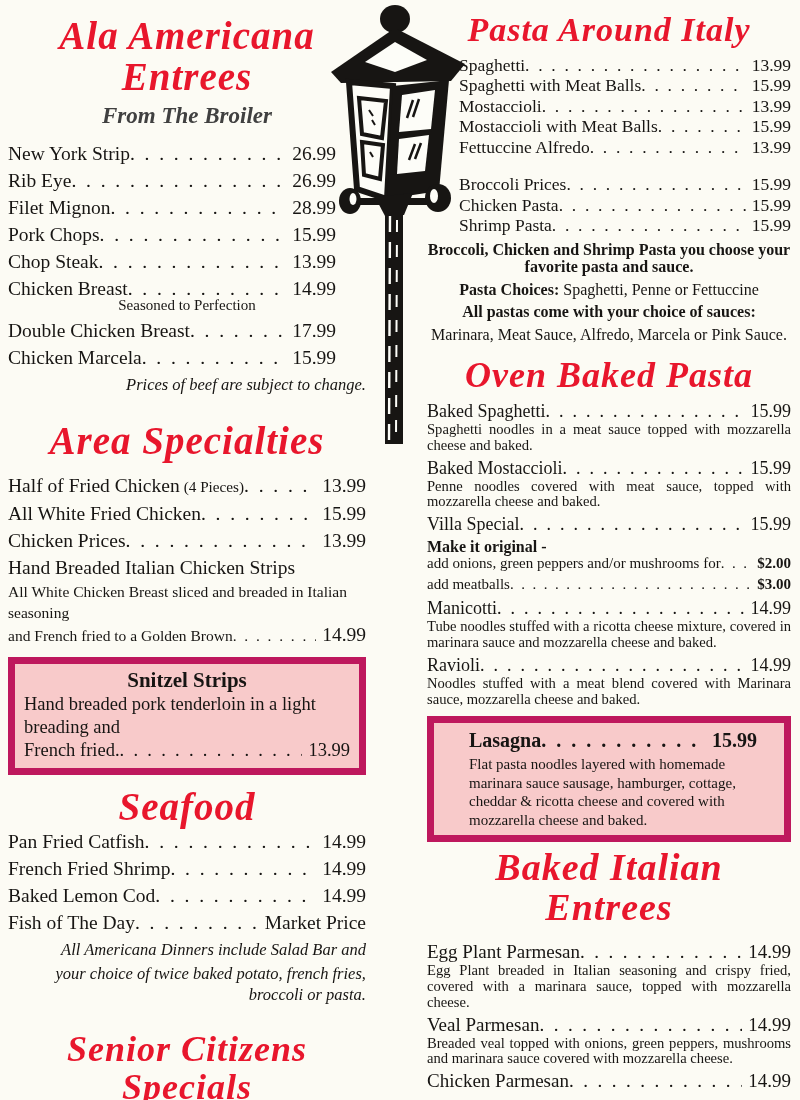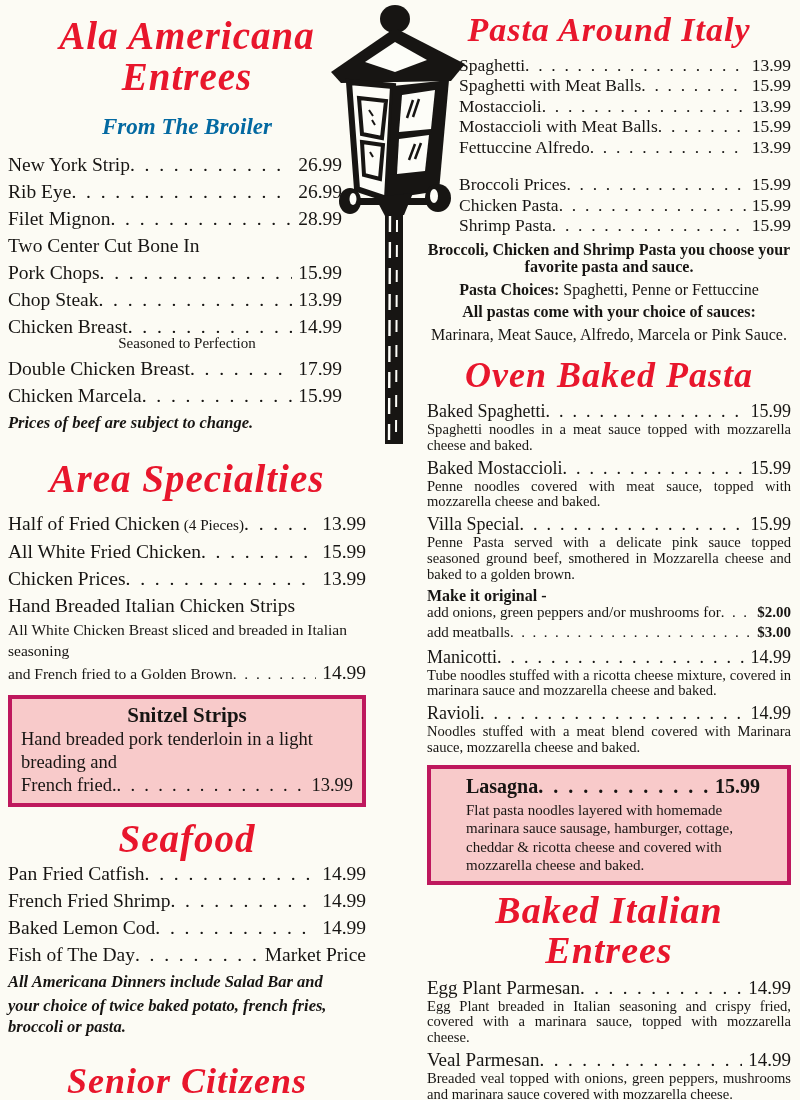--- a/index.html
+++ b/index.html
@@ -19,21 +19,21 @@
   .heading{
     font-family:"Liberation Serif", serif;
     font-style:italic;font-weight:bold;
     color:#e8162c;text-align:center;
     line-height:1.05;letter-spacing:1px;
     margin:0;
   }
   .subheading{
     font-family:"Liberation Serif", serif;
     font-style:italic;font-weight:bold;
-    color:#0369a1;text-align:center;margin:16px;
+    color:#404040;text-align:center;margin:5px;
   }
 
   
   .row{display:flex;align-items:baseline;}
   .col-left .row{font-size:19.5px;line-height:27px;}
   .col-right .row{font-size:17.5px;line-height:20.5px;}
   .name{white-space:nowrap;}
   .name-suffix{font-size:0.78em;padding-left:4px;}
   .dots{flex:1 1 auto;overflow:hidden;white-space:nowrap;min-width:10px;color:#171513;}
   .dots::after{content:" .\00a0\00a0.\00a0\00a0.\00a0\00a0.\00a0\00a0.\00a0\00a0.\00a0\00a0.\00a0\00a0.\00a0\00a0.\00a0\00a0.\00a0\00a0.\00a0\00a0.\00a0\00a0.\00a0\00a0.\00a0\00a0.\00a0\00a0.\00a0\00a0.\00a0\00a0.\00a0\00a0.\00a0\00a0.\00a0\00a0.\00a0\00a0.\00a0\00a0.\00a0\00a0.\00a0\00a0.\00a0\00a0.\00a0\00a0.\00a0\00a0.\00a0\00a0.\00a0\00a0.\00a0\00a0.\00a0\00a0.\00a0\00a0.\00a0\00a0.";}
@@ -48,50 +48,50 @@
   .descprice .price{font-size:19.5px;}
 
   .bold-left{font-size:16px;font-weight:bold;line-height:19px;margin-top:2px;}
   .addon{display:flex;align-items:baseline;font-size:15px;line-height:15.5px;margin:0 0 5px 0;}
   .addon .price{font-weight:bold;}
 
   .centerline{text-align:center;font-size:16px;line-height:17.5px;margin-top:5px;}
   .centerline.bold{font-weight:bold;}
   .centerline .lbl{font-weight:bold;}
 
-  .footnote{font-weight:bold;font-style:italic;text-align:left;}
+  .footnote{font-weight:normal;font-style:italic;text-align:right;}
   .col-left .footnote{font-size:16.5px;line-height:21px;margin-top:3px;}
 
   .special-box{
-    border:4px solid #be185d;
+    border:7px solid #be185d;
     background:#f8caca;
     margin:9px 0 6px 0;
     padding:4px 9px 6px 9px;
   }
   .box-title-center{text-align:center;font-weight:bold;font-size:21px;line-height:25px;}
   .box-body-line{display:flex;align-items:baseline;font-size:18.5px;line-height:23px;}
   .box-body-plain{font-size:18.5px;line-height:23px;}
   .box-title-row{display:flex;align-items:baseline;font-weight:bold;font-size:20px;line-height:25px;padding:1px 18px 2px 26px;}
   .box-desc{font-size:15px;line-height:18.5px;padding:0 2px 0 26px;}
 
   .gap{width:100%;}
 
   
-  [data-section-id="ala-americana"] .row{margin-right:24px;}
+  [data-section-id="ala-americana"] .row{margin-right:30px;}
   [data-section-id="ala-americana"] .heading{font-size:39px;margin-top:16px;margin-bottom:4px;}
   [data-section-id="ala-americana"] .subheading{font-size:23px;margin-bottom:11px;}
   [data-section-id="area-specialties"] .heading{font-size:39px;margin-top:26px;margin-bottom:10px;}
   [data-section-id="seafood"] .heading{font-size:39px;margin-top:12px;}
   [data-section-id="senior-citizens"] .heading{font-size:36px;margin-top:26px;margin-bottom:6px;}
 
   [data-section-id="pasta-around-italy"] .heading{font-size:34px;margin-top:12px;margin-bottom:7px;}
   [data-section-id="pasta-around-italy"] .row{margin-left:32px;}
   [data-section-id="oven-baked-pasta"] .heading{font-size:36px;margin-top:14px;margin-bottom:5px;}
   [data-section-id="oven-baked-pasta"] .row{font-size:18px;line-height:22px;}
-  [data-section-id="baked-italian-entrees"] .heading{font-size:38px;margin-top:6px;margin-bottom:6px;font-style:italic;}
+  [data-section-id="baked-italian-entrees"] .heading{font-size:38px;margin-top:6px;margin-bottom:13px;font-style:italic;}
   [data-section-id="baked-italian-entrees"] .row{font-size:19px;line-height:22px;}
 
   .lamp{position:absolute;left:329px;top:2px;width:148px;height:442px;}
 </style>
 </head>
 <body>
 
 <div class="page">
   <div class="col col-left">
       <section class="menu-section" data-section-id="ala-americana">
@@ -105,21 +105,20 @@
         <div class="row">
           <span class="name">Rib Eye</span>
           <span class="dots"></span>
           <span class="price">26.99</span>
         </div>
         <div class="row">
           <span class="name">Filet Mignon</span>
           <span class="dots"></span>
           <span class="price">28.99</span>
         </div>
-        <div class="plainline">Two Center Cut Bone In</div>
         <div class="row">
           <span class="name">Pork Chops</span>
           <span class="dots"></span>
           <span class="price">15.99</span>
         </div>
         <div class="row">
           <span class="name">Chop Steak</span>
           <span class="dots"></span>
           <span class="price">13.99</span>
         </div>
@@ -265,21 +264,20 @@
           <span class="name">Baked Mostaccioli</span>
           <span class="dots"></span>
           <span class="price">15.99</span>
         </div>
         <div class="desc">Penne noodles covered with meat sauce, topped with mozzarella cheese and baked.</div>
         <div class="row">
           <span class="name">Villa Special</span>
           <span class="dots"></span>
           <span class="price">15.99</span>
         </div>
-        <div class="desc">Penne Pasta served with a delicate pink sauce topped seasoned ground beef, smothered in Mozzarella cheese and baked to a golden brown.</div>
         <div class="bold-left">Make it original -</div>
         <div class="addon">
           <span class="name">add onions, green peppers and/or mushrooms for</span>
           <span class="dots"></span>
           <span class="price">$2.00</span>
         </div>
         <div class="addon">
           <span class="name">add meatballs</span>
           <span class="dots"></span>
           <span class="price">$3.00</span>

